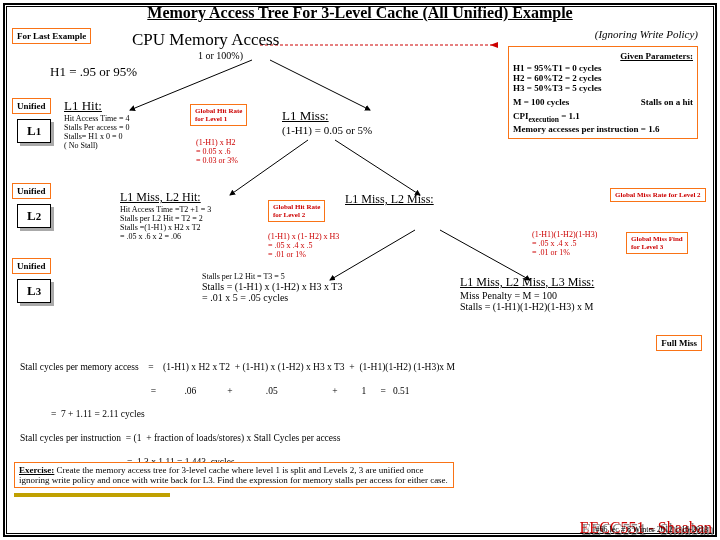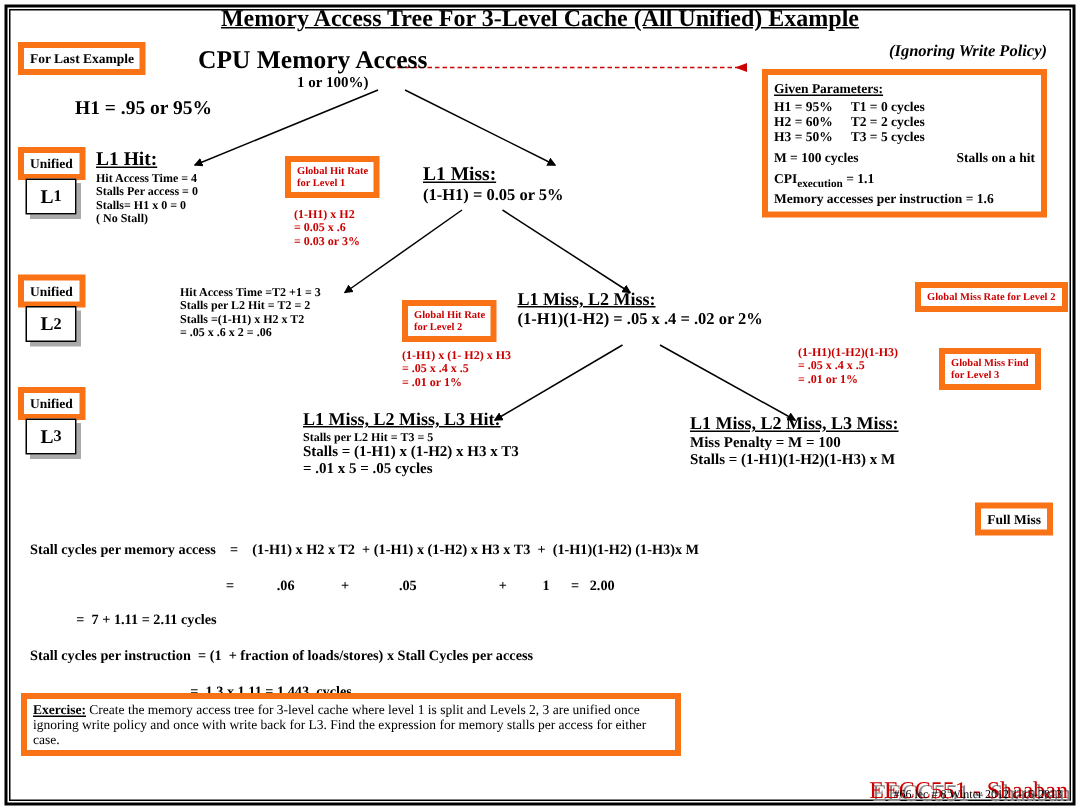--- a/index.html
+++ b/index.html
@@ -1,21 +1,21 @@
 <!DOCTYPE html>
 <html><head>
 <meta charset="utf-8">
 <style>
 *{box-sizing:border-box;margin:0;padding:0}
 body{font-family:"Times New Roman",serif;font-size:9px;width:720px;height:540px;position:relative;background:#fff}
 .frame{position:absolute;inset:3px;border:2px solid #000}
 .inner{position:absolute;inset:6px;border:1.5px solid #000}
 .title{position:absolute;top:4px;left:0;right:0;text-align:center;font-weight:bold;font-size:16px;text-decoration:underline}
-.box{position:absolute;border:4px solid #f97316;padding:2px 4px;font-size:9px;font-weight:bold;background:#fff}
-.lbl{position:absolute;font-size:10px;font-weight:bold}
+.box{position:absolute;border:1px solid #f97316;padding:2px 4px;font-size:9px;font-weight:bold;background:#fff}
+.lbl{position:absolute;font-size:10px;font-weight:normal}
 .sm{font-size:8px}
 .red{color:#c00}
 .cache{position:absolute;border:1.5px solid #000;width:34px;height:24px;display:flex;align-items:center;justify-content:center;font-size:13px;font-weight:bold;background:#fff}
 .shadow{position:absolute;width:34px;height:24px;background:#aaa}
 .u{text-decoration:underline}
 .footer{position:absolute;bottom:3px;right:8px;font-size:16px;color:#c00}
 .fshadow{position:absolute;bottom:1px;right:6px;font-size:16px;color:#888}
 .tiny{position:absolute;font-size:8px}
 svg{position:absolute;inset:0;width:100%;height:100%;pointer-events:none}
 </style>
@@ -44,22 +44,22 @@
 
 <div class="title">Memory Access Tree For 3-Level Cache (All Unified) Example</div>
 
 <div class="box" style="top:28px;left:12px">For Last Example</div>
 
 <div class="lbl" style="top:30px;left:132px;font-size:17px">CPU Memory Access</div>
 <div class="lbl" style="top:28px;right:22px;font-style:italic;font-size:11px">(Ignoring Write Policy)</div>
 <div class="lbl" style="top:50px;left:198px;font-size:10px">1 or 100%)</div>
 
 <div class="box" style="top:46px;right:22px;width:190px;padding:4px">
-<div class="u" style="text-align:left">Given Parameters:</div>
-<div style="display:flex;gap:12px;margin-top:2px">
+<div class="u" style="text-align:right">Given Parameters:</div>
+<div style="display:flex;gap:0;margin-top:2px">
 <div>
 <div>H1 = 95%</div>
 <div>H2 = 60%</div>
 <div>H3 = 50%</div>
 </div>
 <div>
 <div>T1 = 0 cycles</div>
 <div>T2 = 2 cycles</div>
 <div>T3 = 5 cycles</div>
 </div>
@@ -106,34 +106,34 @@
 </div>
 
 <div class="box" style="top:183px;left:12px">Unified</div>
 <div class="shadow" style="top:207px;left:20px"></div>
 <div class="cache" style="top:204px;left:17px">
     <span>L</span>
     <sub>2</sub>
   </div>
 
 <div class="lbl" style="top:190px;left:120px;width:160px">
+<div style="font-size:12px" class="u">L1 Miss, L2 Hit:</div>
 <div class="sm">Hit Access Time =T2 +1 = 3</div>
 <div class="sm">Stalls per L2 Hit = T2 = 2</div>
 <div class="sm">Stalls =(1-H1) x H2 x T2</div>
 <div class="sm">= .05 x .6 x 2 = .06</div>
 </div>
 
 <div class="box red sm" style="top:200px;left:268px;font-size:7px">
 <div>Global Hit Rate</div>
     <div>for Level 2</div>
 </div>
 
 <div class="lbl" style="top:192px;left:345px">
 <span style="font-size:12px" class="u">L1 Miss, L2 Miss:</span>
-<div style="font-size:11px">(1-H1)(1-H2)  = .05 x .4 =  .02 or 2%</div>
 </div>
 
 <div class="box red sm" style="top:188px;left:610px;font-size:7px">Global Miss Rate for Level 2</div>
 
 <div class="lbl red sm" style="top:232px;left:268px">
 <div>(1-H1) x (1- H2) x H3</div>
 <div>=    .05  x .4 x .5</div>
 <div>=  .01 or 1%</div>
 </div>
 
@@ -149,37 +149,36 @@
 </div>
 
 <div class="box" style="top:258px;left:12px">Unified</div>
 <div class="shadow" style="top:282px;left:20px"></div>
 <div class="cache" style="top:279px;left:17px">
     <span>L</span>
     <sub>3</sub>
   </div>
 
 <div class="lbl" style="top:272px;left:202px;width:220px">
-<div style="font-size:12px" class="u">L1 Miss, L2 Miss, L3 Hit:</div>
 <div class="sm">Stalls per L2 Hit = T3 = 5</div>
 <div>Stalls = (1-H1) x (1-H2) x H3 x  T3</div>
 <div>= .01 x 5 =  .05  cycles</div>
 </div>
 
 <div class="lbl" style="top:275px;left:460px;width:220px">
 <div style="font-size:12px" class="u">L1 Miss, L2 Miss, L3 Miss:</div>
 <div>Miss Penalty = M = 100</div>
 <div>Stalls = (1-H1)(1-H2)(1-H3) x M</div>
 </div>
 
 <div class="box" style="top:335px;right:18px">Full Miss</div>
 
 <div class="lbl" style="top:350px;left:20px;font-size:9.5px;line-height:1.25;width:660px;white-space:pre">
 <div>Stall cycles per memory access    =    (1-H1) x H2 x T2  + (1-H1) x (1-H2) x H3 x T3  +  (1-H1)(1-H2) (1-H3)x M</div>
-<div>                                                       =            .06             +              .05                       +          1      =   2.00</div>
+<div>                                                       =            .06             +              .05                       +          1      =   0.51</div>
 <div>             =  7 + 1.11 = 2.11 cycles</div>
 <div>Stall cycles per instruction  = (1  + fraction of loads/stores) x Stall Cycles per access</div>
 <div>                                             =  1.3 x 1.11 = 1.443  cycles</div>
 </div>
 
 <div class="box" style="top:462px;left:14px;width:440px;font-size:9px;font-weight:normal">
 <span class="u" style="font-weight:bold">Exercise:</span><span>  Create the memory access tree for 3-level cache where level 1 is split and Levels 2, 3 are unified  once ignoring write policy and once with write back for L3. Find the expression for memory stalls per access for either case.</span>
 </div>
 
 <div class="fshadow">EECC551 - Shaaban</div>

